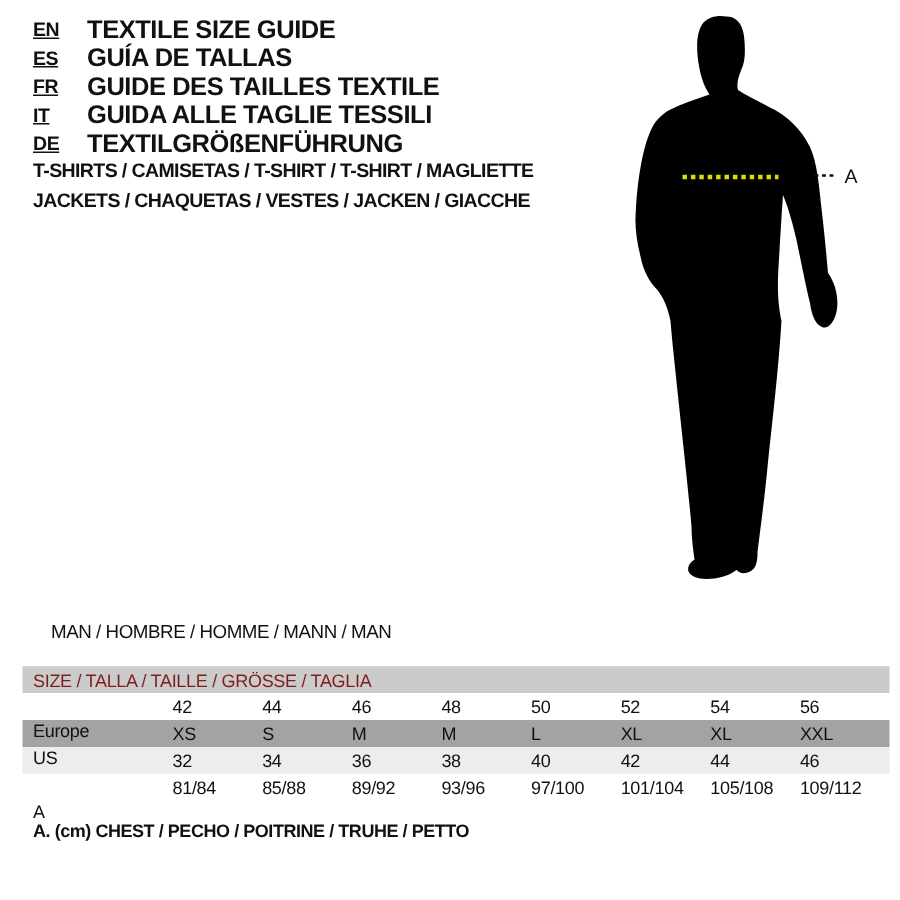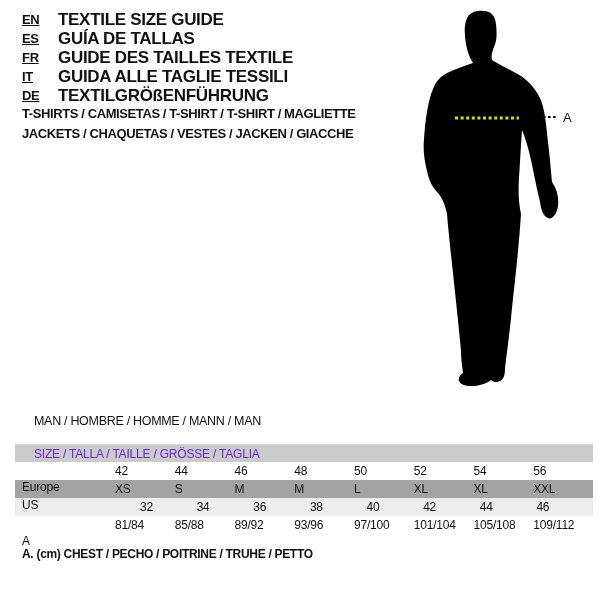--- a/index.html
+++ b/index.html
@@ -14,21 +14,21 @@
   .lang-label{font-size:17px;font-weight:bold;letter-spacing:-0.3px;white-space:nowrap;}
   
   .categories{position:absolute;left:22px;top:106px;}
   .category-line{font-size:13px;font-weight:bold;letter-spacing:-0.4px;height:20px;white-space:nowrap;}
   
   .figure-wrap{position:absolute;left:400px;top:0;width:200px;height:410px;}
   
   .man-heading{position:absolute;left:22px;top:414px;font-size:12.5px;font-weight:normal;letter-spacing:-0.3px;padding-left:12px;}
   
   .size-table{position:absolute;left:15px;top:444px;width:578px;font-size:12px;}
-  .st-header{height:18px;line-height:18px;padding-left:19px;color:#6d28d9;letter-spacing:-0.2px;border-top:1px solid #d7d7d7;box-sizing:border-box;}
+  .st-header{height:18px;line-height:18px;padding-left:7px;color:#7f1d1d;letter-spacing:-0.2px;border-top:1px solid #d7d7d7;box-sizing:border-box;}
   .st-row{display:flex;height:18px;align-items:center;}
   .st-label{width:100px;padding-left:7px;box-sizing:border-box;letter-spacing:-0.2px;margin-top:31px;}
   .st-cell{flex:1;text-align:left;letter-spacing:-0.2px;}
   
   .footnote{position:absolute;left:22px;top:547px;font-size:12px;font-weight:bold;letter-spacing:-0.3px;}
 </style>
 </head>
 <body>
 
 <div id="canvas">
@@ -123,21 +123,21 @@
           <div class="st-label">US</div>
           <div class="st-cell">XS</div>
           <div class="st-cell">S</div>
           <div class="st-cell">M</div>
           <div class="st-cell">M</div>
           <div class="st-cell">L</div>
           <div class="st-cell">XL</div>
           <div class="st-cell">XL</div>
           <div class="st-cell">XXL</div>
         </div>
-        <div class="st-row" style="background: rgb(237, 237, 237); padding-left: 25px;">
+        <div class="st-row" style="background: rgb(237, 237, 237);">
           <div class="st-label"></div>
           <div class="st-cell">32</div>
           <div class="st-cell">34</div>
           <div class="st-cell">36</div>
           <div class="st-cell">38</div>
           <div class="st-cell">40</div>
           <div class="st-cell">42</div>
           <div class="st-cell">44</div>
           <div class="st-cell">46</div>
         </div>

